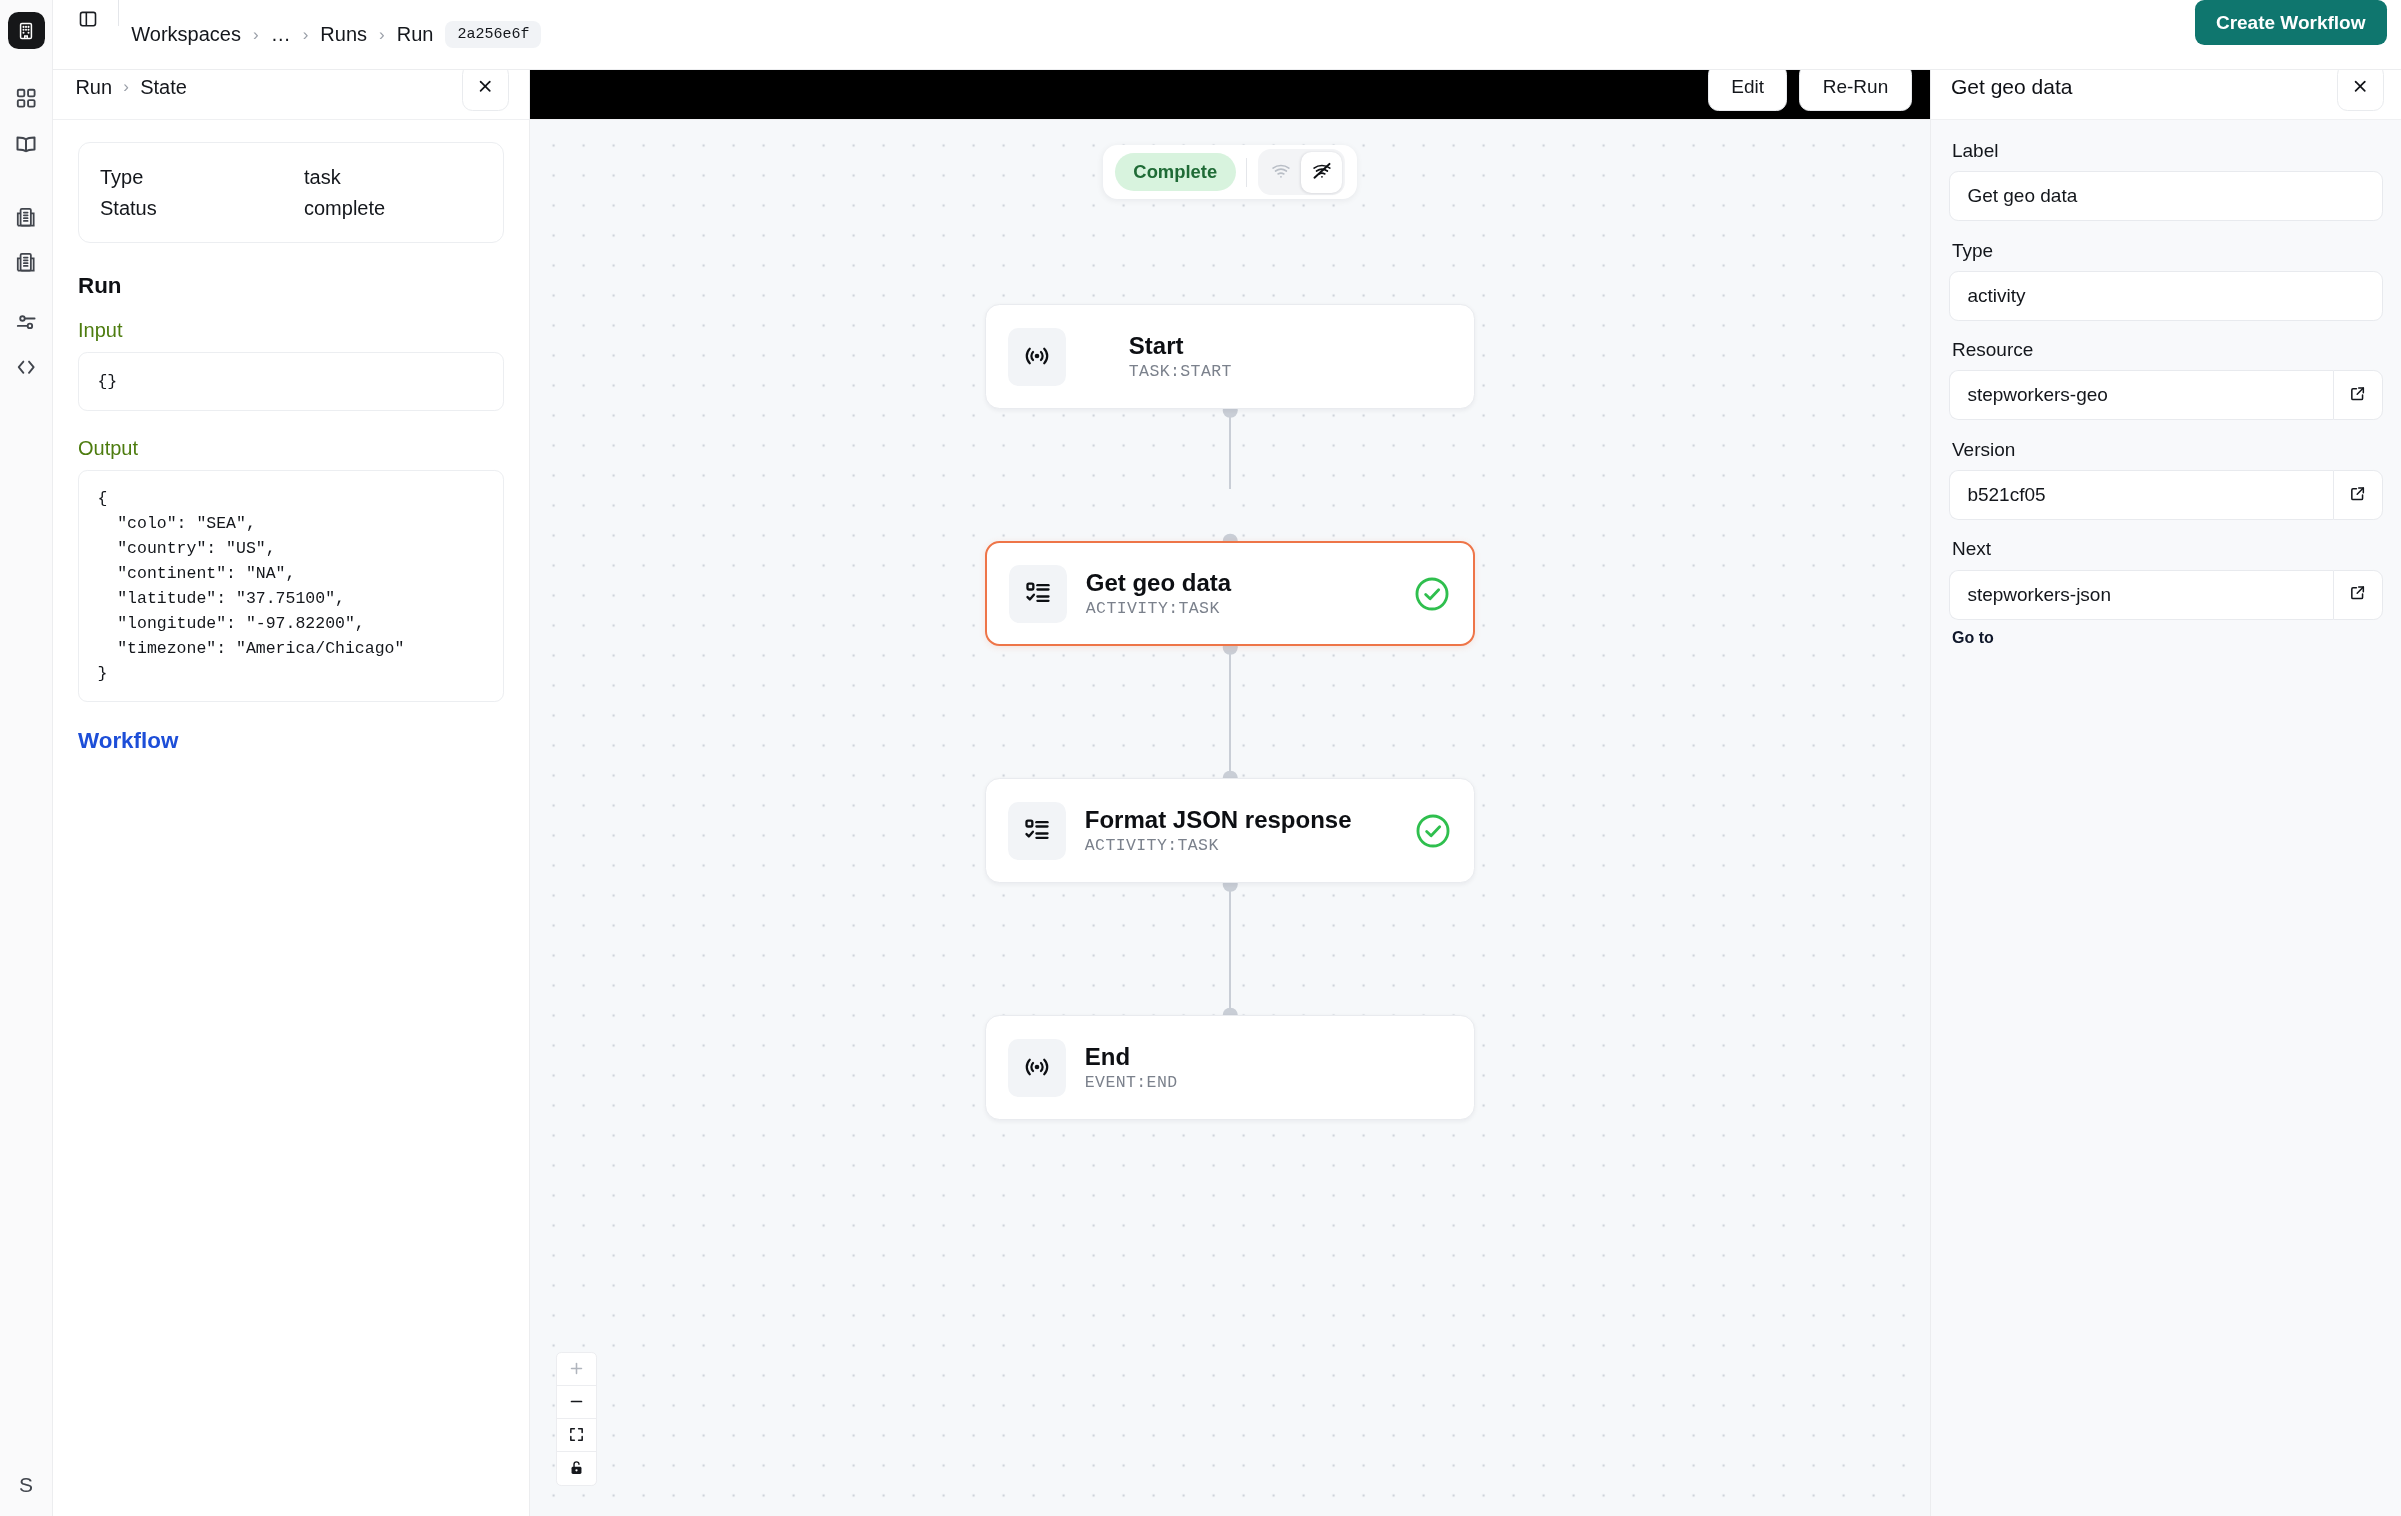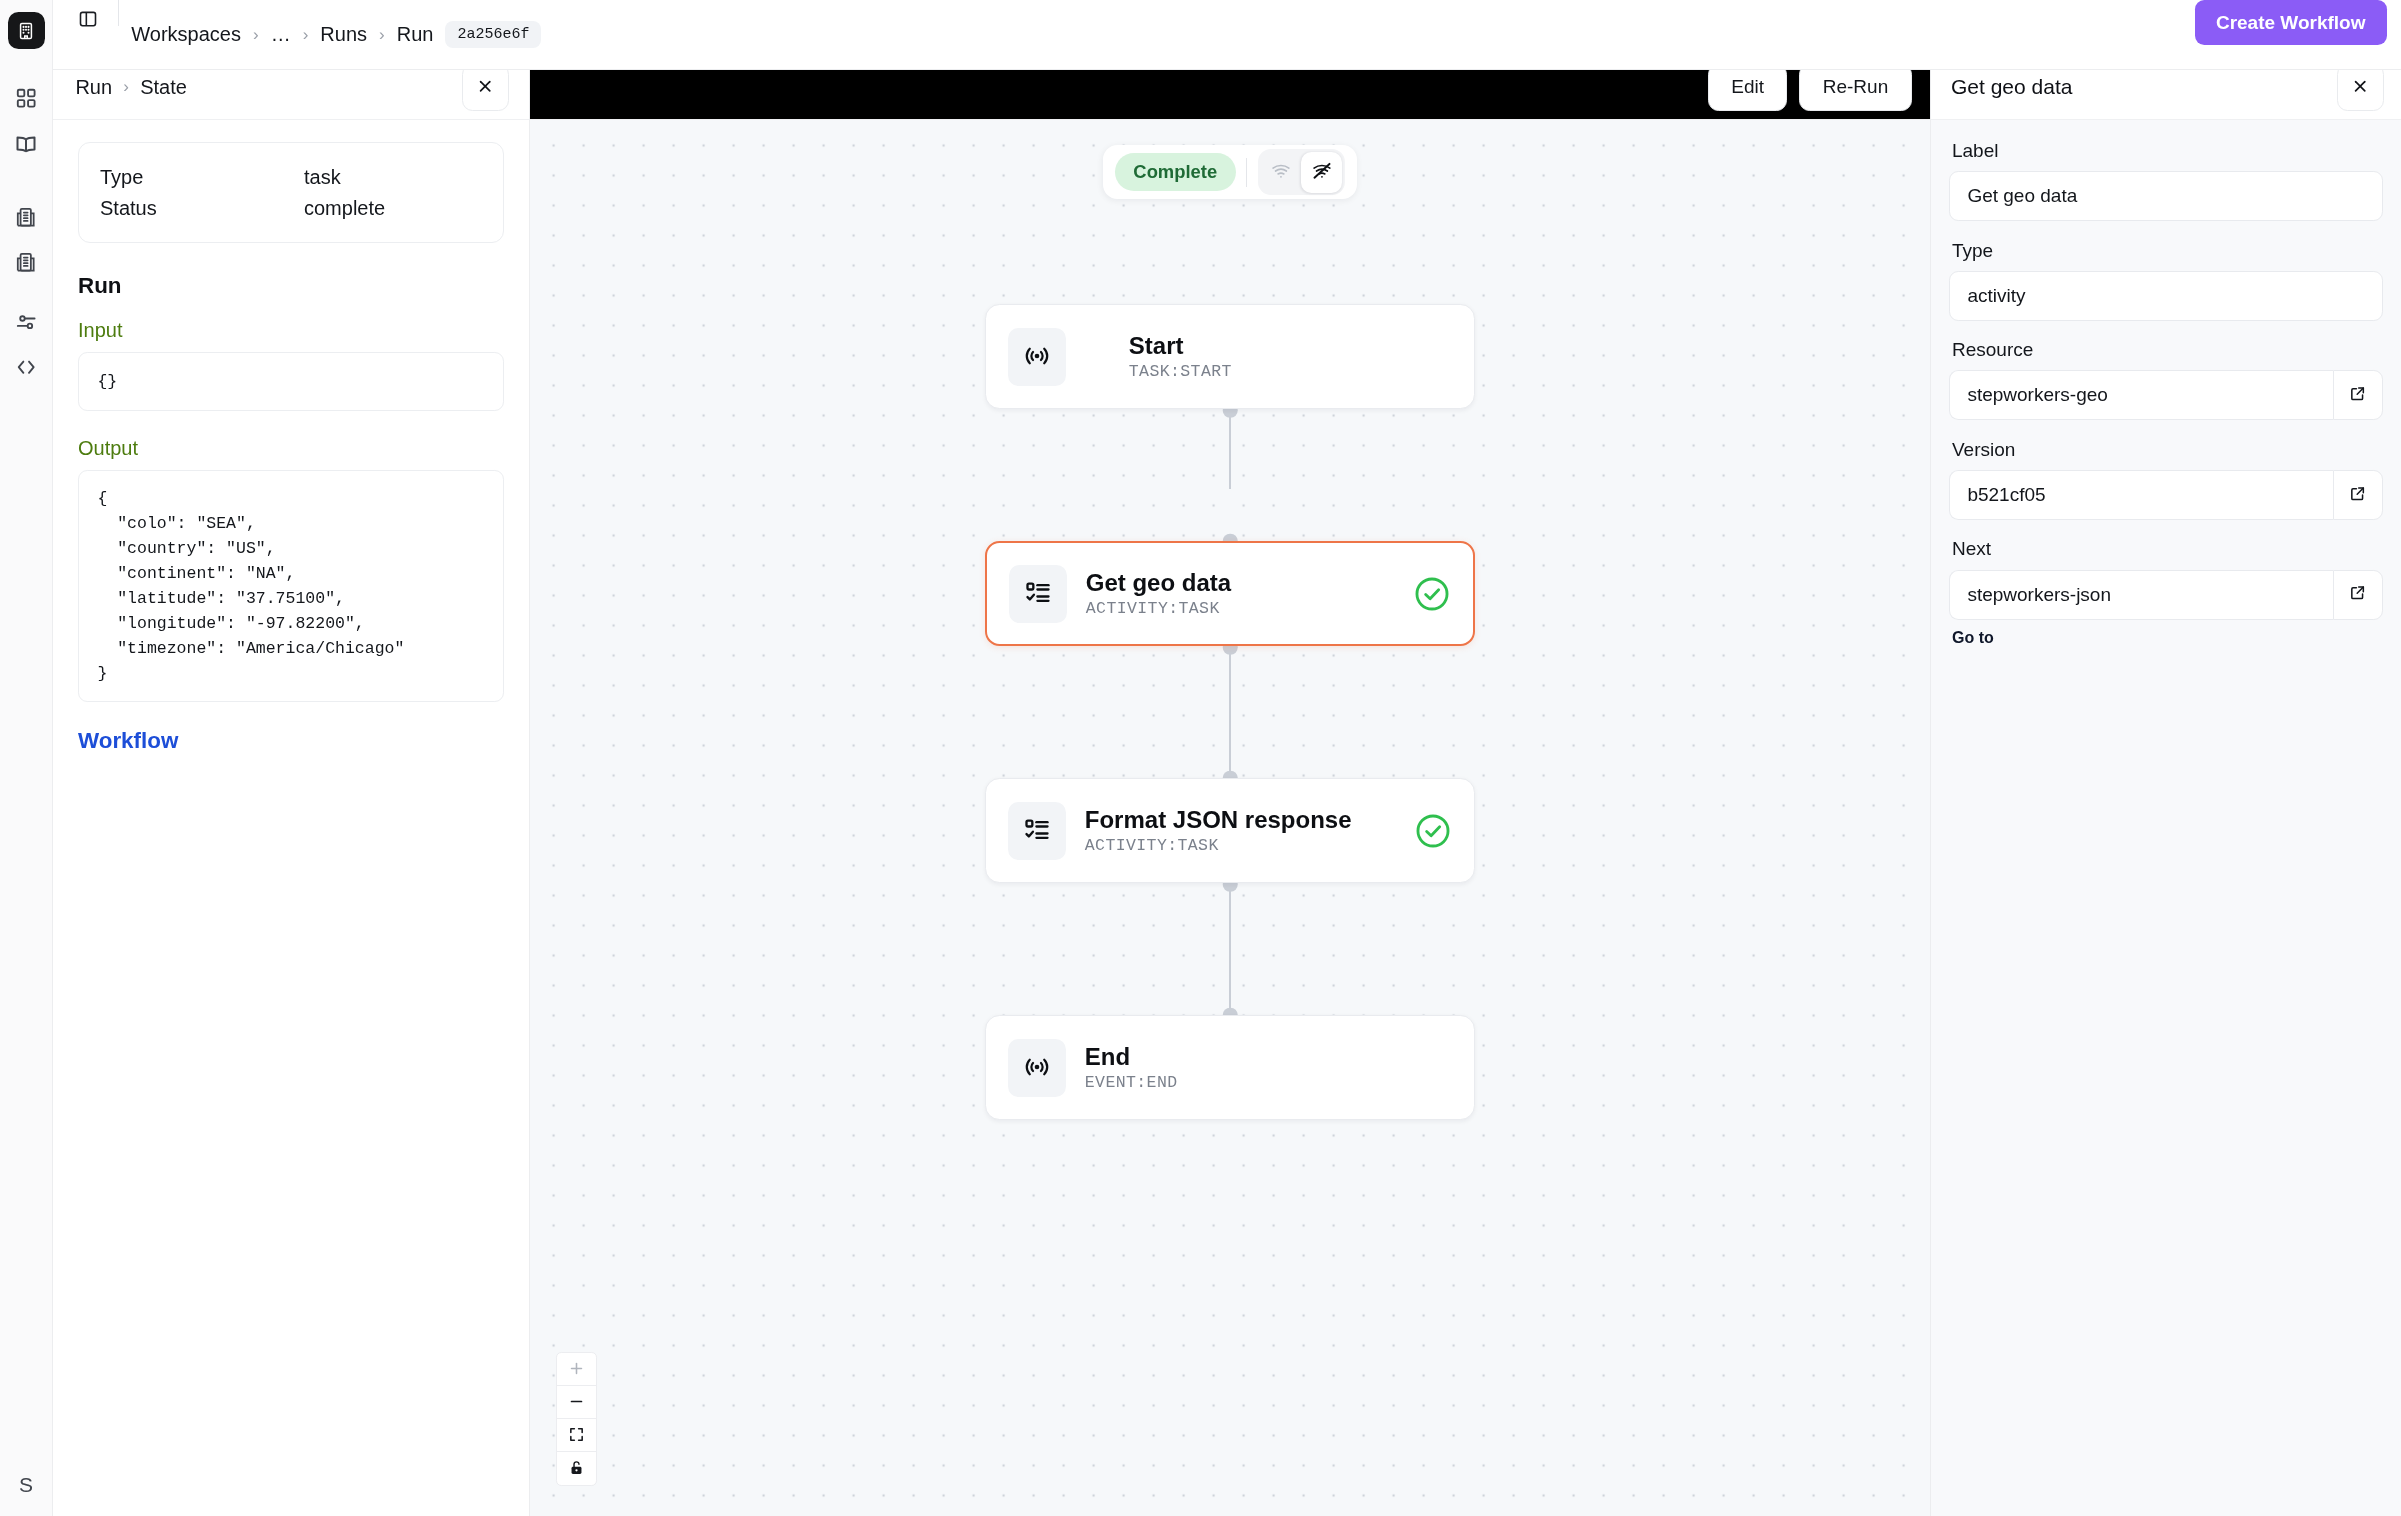--- a/index.html
+++ b/index.html
@@ -202,21 +202,21 @@
   .tb-div { width: 1.3px; height: 26px; background: #e4e6ea; margin: 0 12px; }
   .tb-crumbs { display: flex; align-items: center; gap: 12px; font-size: 20px; color: #14171c; }
   .tb-chip {
     font-family: Liberation Mono, monospace;
     font-size: 15px; background: #f1f3f6; color: #13161b;
     padding: 5.3px 12px; border-radius: 8px;
   }
   .tb-spacer { flex: 1 1 auto; }
   .btn-primary {
     height: 45px; padding: 0 21px; border-radius: 9.2px; border: 0;
-    background: #8b5cf6; color: #fff; font-size: 19px; font-weight: bold;
+    background: #0f766e; color: #fff; font-size: 19px; font-weight: bold;
     font-family: inherit; cursor: pointer; display: flex; align-items: center;
   }
   .stack { display: flex; width: 100%; height: 1461px; }
 </style>
 </head>
 <body>
 
 <div class="topbar">
   <div class="tb-icon">
     <svg width="20" height="20" viewBox="0 0 24 24" fill="none" stroke="currentColor" stroke-width="1.9">

